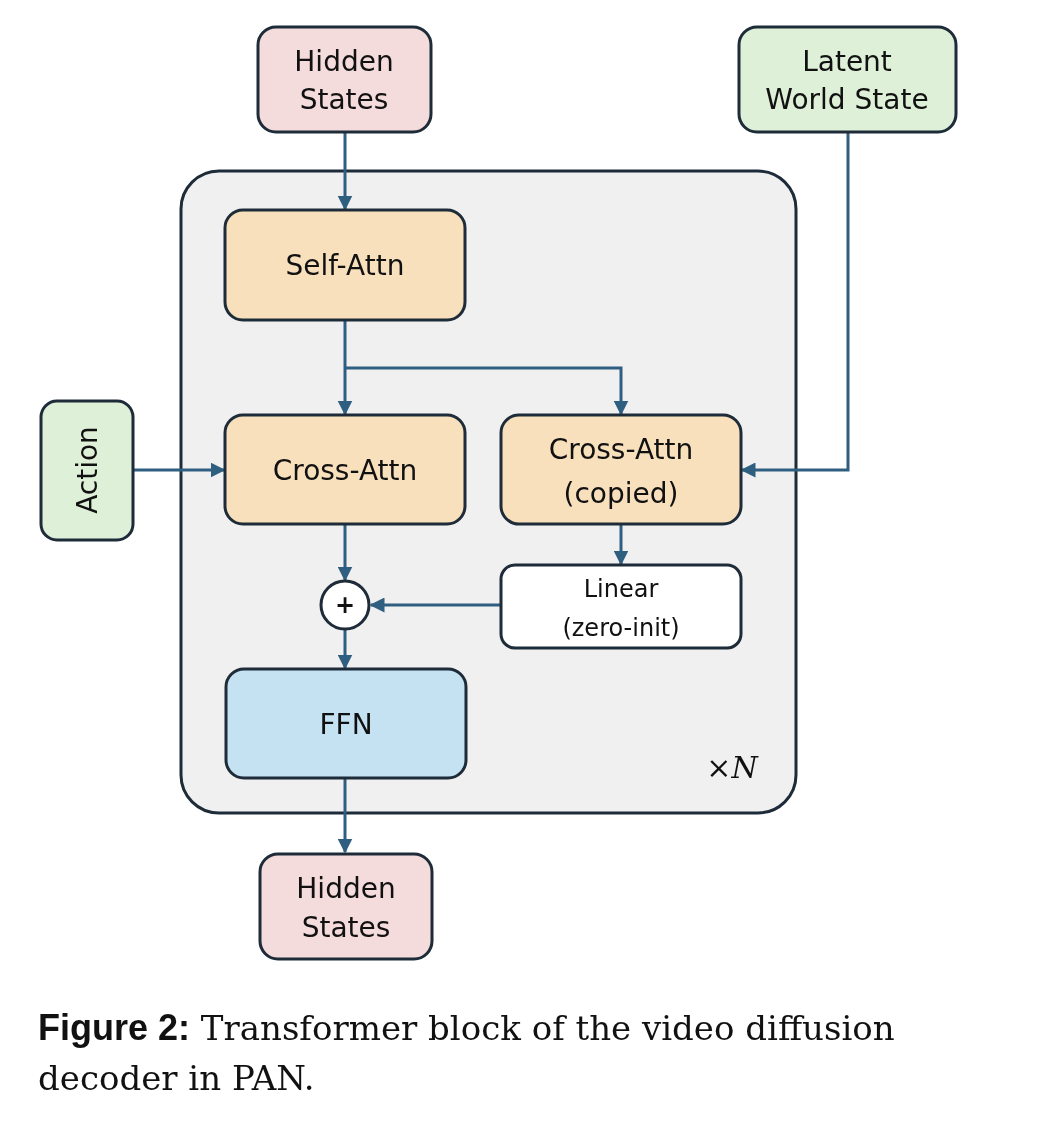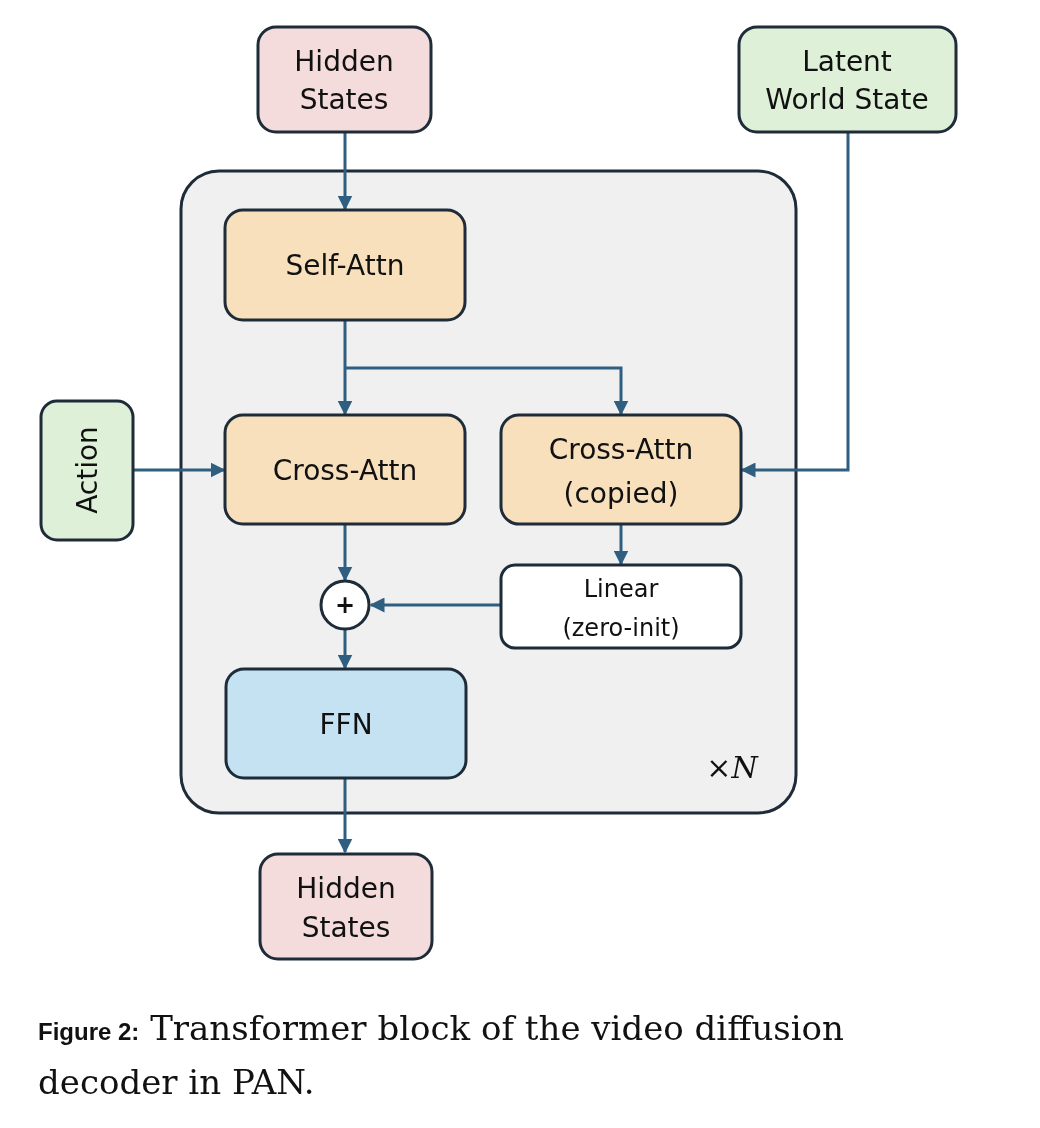--- a/index.html
+++ b/index.html
@@ -4,21 +4,21 @@
   <style>
     html, body { margin: 0; padding: 0; background: #ffffff; }
     body { width: 1040px; height: 1128px; position: relative; overflow: hidden; }
     #diagram { position: absolute; left: 0; top: 0; }
     .node-text { font-family: "DejaVu Sans", sans-serif; font-size: 28px; fill: #111; }
     .node-text-sm { font-family: "DejaVu Sans", sans-serif; font-size: 24px; fill: #111; }
     .caption {
       position: absolute; left: 38px; top: 1003px; width: 940px;
       font-family: "DejaVu Serif", serif; font-size: 34px; line-height: 50px; color: #111;
     }
-    .caption .lbl { font-family: "Liberation Sans", sans-serif; font-weight: bold; font-size: 24px; }
+    .caption .lbl { font-family: "Liberation Sans", sans-serif; font-weight: bold; font-size: 36px; }
   </style>
 </head>
 <body>
 
 <svg id="diagram" width="1040" height="990" viewBox="0 0 1040 990">
   <defs>
     <marker id="arr" viewBox="0 0 10 10" refX="9" refY="5" markerWidth="5" markerHeight="5" orient="auto">
       <path d="M0,0 L10,5 L0,10 z" fill="#2f5f80"></path>
     </marker>
   </defs>

